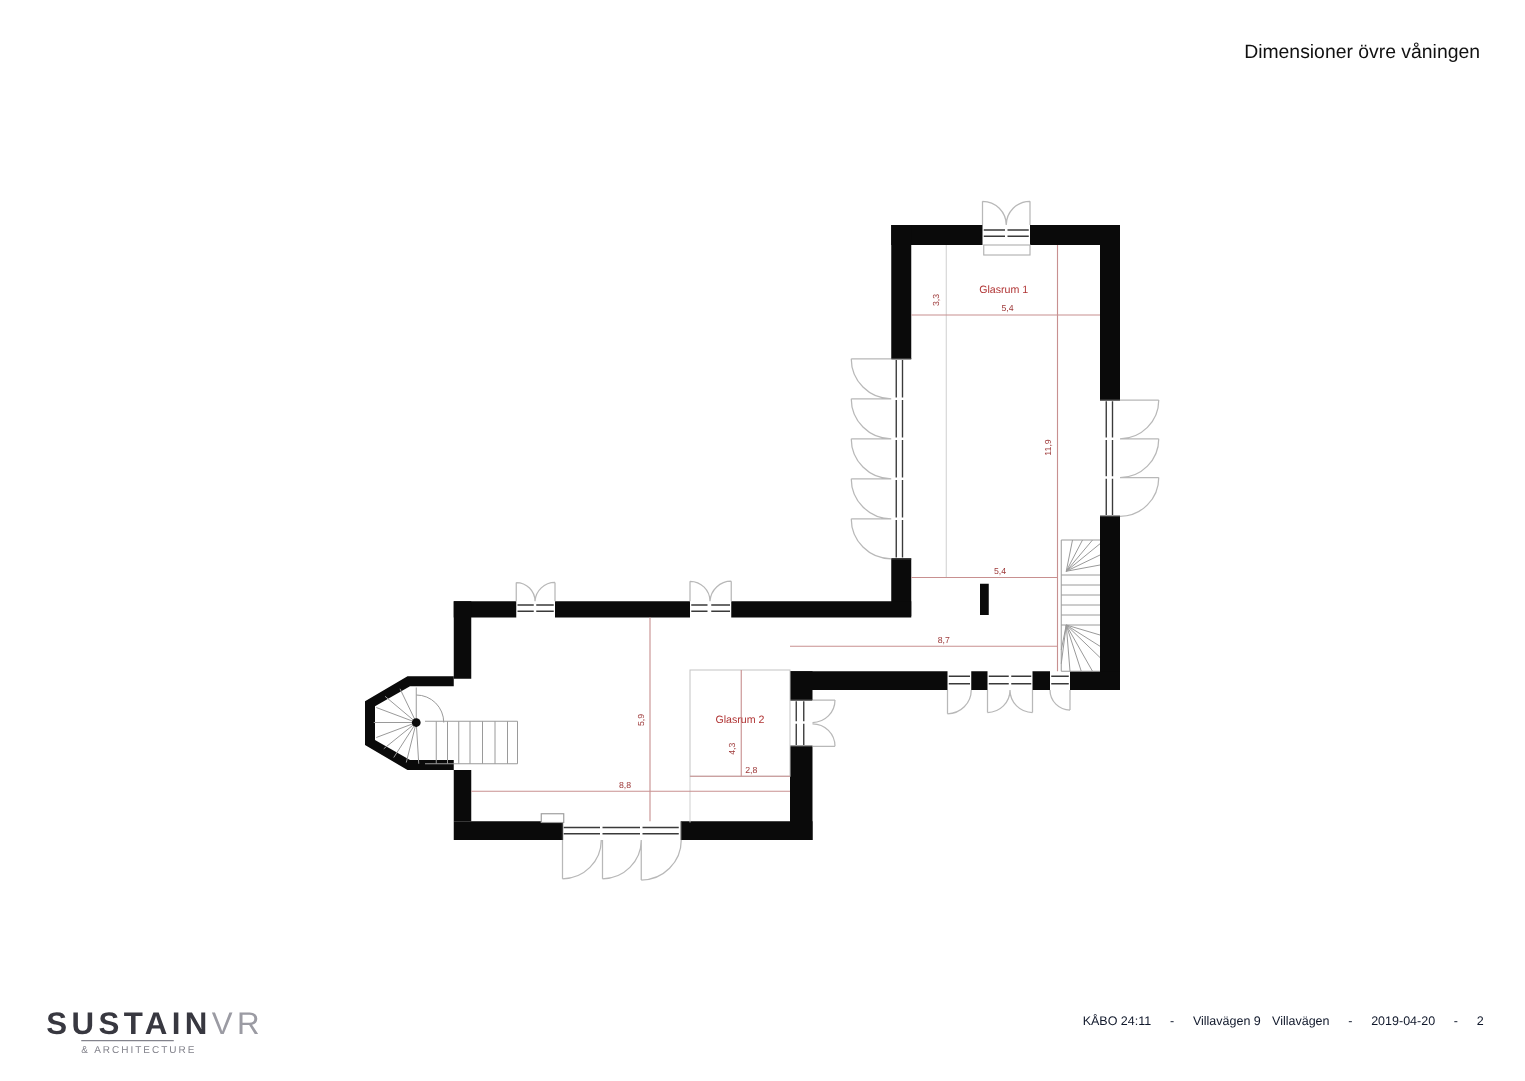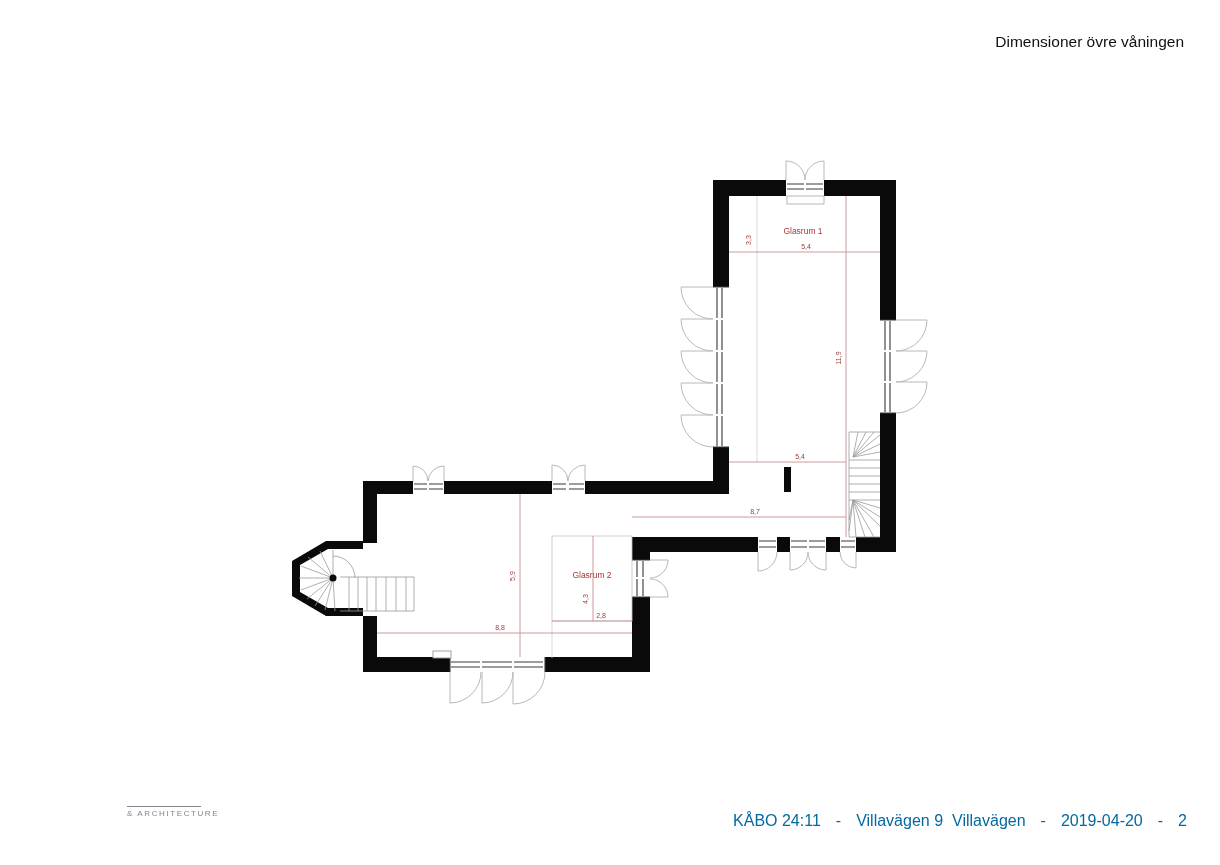--- a/index.html
+++ b/index.html
@@ -8,25 +8,25 @@
   .sheet{position:absolute;inset:0;background:#ffffff;}
   .drawing-title{position:absolute;top:33px;right:36px;font-size:15.5px;color:#111;}
   svg.plan{position:absolute;left:0;top:0;}
   svg text{font-family:"Liberation Sans", sans-serif;}
   .dim{fill:#9e3a3a;font-size:7px;}
   .room{fill:#b03434;font-size:8.5px;}
   
   .logo{position:absolute;left:37px;top:806px;}
   .logo-main{font-size:25px;letter-spacing:3.5px;font-weight:600;color:#383840;line-height:26px;}
   .logo-main .vr{color:#9b9ba3;font-weight:500;}
-  .logo-sub{margin-left:90px;width:74px;border-top:1.5px solid #83838c;padding-top:2px;
+  .logo-sub{margin-left:28px;width:74px;border-top:1.5px solid #83838c;padding-top:2px;
             font-size:8px;letter-spacing:1.6px;color:#83838c;text-align:center;white-space:nowrap;}
   
   .footer{position:absolute;top:812px;right:33px;display:flex;align-items:baseline;
-          gap:15px;font-size:16px;color:#0369a1;white-space:nowrap;}
+          gap:15px;font-size:10px;color:#0f172a;white-space:nowrap;}
   .footer .addr{display:flex;gap:9px;}
 </style>
 </head>
 <body>
 
 <div class="sheet">
 
   <div class="drawing-title">Dimensioner övre våningen</div>
 
   <svg class="plan" width="1220" height="865" viewBox="0 0 1220 865">
@@ -170,20 +170,21 @@
     <text class="dim" x="841" y="358" text-anchor="middle" transform="rotate(-90 841 358)">11,9</text>
     <text class="dim" x="800" y="459" text-anchor="middle">5,4</text>
     <text class="dim" x="755" y="514" text-anchor="middle">8,7</text>
     <text class="dim" x="515" y="576" text-anchor="middle" transform="rotate(-90 515 576)">5,9</text>
     <text class="dim" x="500" y="630" text-anchor="middle">8,8</text>
     <text class="dim" x="588" y="599" text-anchor="middle" transform="rotate(-90 588 599)">4,3</text>
     <text class="dim" x="601" y="618" text-anchor="middle">2,8</text>
   </svg>
 
   <div class="logo">
+    <div class="logo-main"><span>SUSTAIN</span><span class="vr">VR</span></div>
     <div class="logo-sub">&amp; ARCHITECTURE</div>
   </div>
 
   <div class="footer">
     <span>KÅBO 24:11</span>
     <span>-</span>
     <span class="addr">
       <span>Villavägen 9</span>
       <span>Villavägen</span>
     </span>

